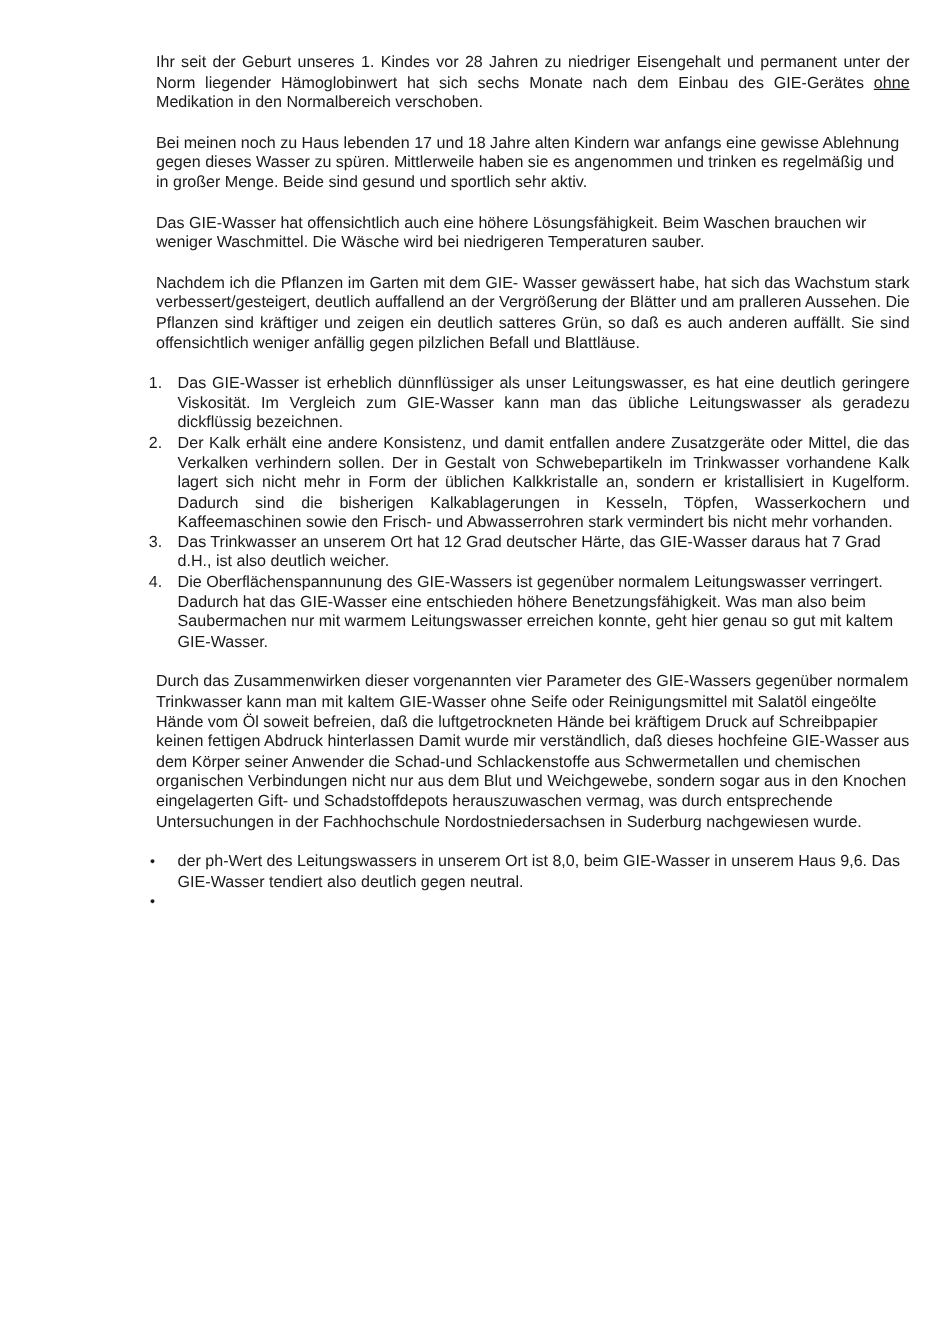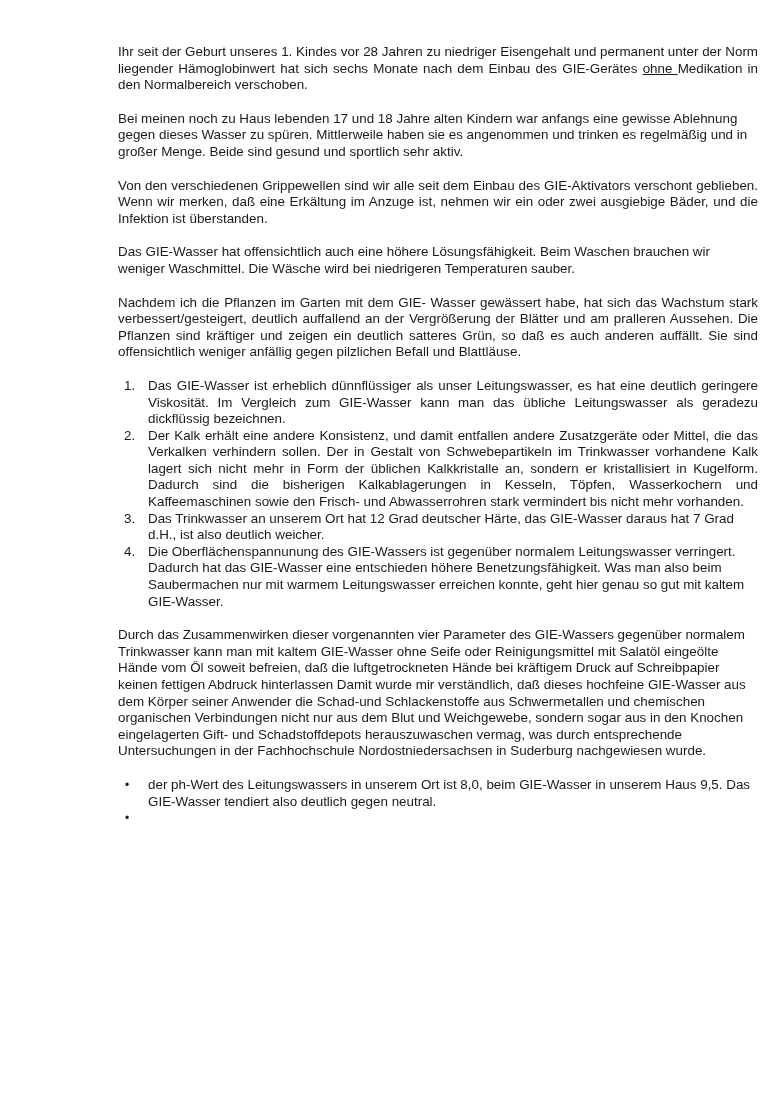--- a/index.html
+++ b/index.html
@@ -6,21 +6,21 @@
   body {
     width: 779px; height: 1101px; overflow: hidden; position: relative;
     font-family: "Liberation Sans", sans-serif;
     color: #1a1a1a;
     font-size: 13.4px;
     line-height: 16.6px;
   }
   .page {
     position: absolute; left: 118px; top: 44px; width: 640px;
   }
-  p { margin: 0 0 17px 0; }
+  p { margin: 0 0 17px 12px; }
   .just { text-align: justify; }
   .u { text-decoration: underline; }
   ol.numlist, ul.bullets {
     list-style: none; margin: 0 0 17px 0; padding: 0;
   }
   ol.numlist li, ul.bullets li {
     position: relative; padding-left: 30px;
   }
   ol.numlist li .marker {
     position: absolute; left: 6px; top: 0;
@@ -30,31 +30,30 @@
   }
 </style>
 </head>
 <body>
 
 <div class="page">
 
   <p class="just"><span>Ihr seit der Geburt unseres 1. Kindes vor 28 Jahren zu niedriger Eisengehalt und permanent unter der Norm liegender Hämoglobinwert hat sich sechs Monate nach dem Einbau des GIE-Gerätes </span><span class="u">ohne </span><span>Medikation in den Normalbereich verschoben.</span></p>
 
   <p>Bei meinen noch zu Haus lebenden 17 und 18 Jahre alten  Kindern  war anfangs eine gewisse Ablehnung gegen dieses Wasser zu spüren. Mittlerweile haben sie es angenommen und trinken es regelmäßig und in großer Menge. Beide sind gesund und sportlich sehr aktiv.</p>
-  <p class="just">Von den verschiedenen Grippewellen sind wir alle seit dem Einbau des GIE-Aktivators verschont geblieben. Wenn wir merken, daß eine Erkältung im Anzuge ist, nehmen wir ein oder zwei ausgiebige Bäder, und die Infektion ist überstanden.</p>
   <p>Das GIE-Wasser  hat offensichtlich auch eine höhere Lösungsfähigkeit. Beim Waschen brauchen wir weniger Waschmittel. Die Wäsche wird bei niedrigeren Temperaturen sauber.</p>
   <p class="just">Nachdem ich die Pflanzen im Garten mit dem GIE- Wasser  gewässert habe, hat sich das Wachstum stark  verbessert/gesteigert, deutlich auffallend an der Vergrößerung der Blätter und am pralleren Aussehen. Die Pflanzen sind kräftiger und zeigen ein deutlich satteres Grün, so daß es auch anderen auffällt. Sie sind offensichtlich weniger anfällig gegen pilzlichen Befall und Blattläuse.</p>
 
   <ol class="numlist">
     <li class="just"><span class="marker">1.</span><span>Das GIE-Wasser ist erheblich dünnflüssiger als unser Leitungswasser, es hat eine deutlich geringere Viskosität. Im Vergleich zum GIE-Wasser kann man das übliche  Leitungswasser als geradezu dickflüssig bezeichnen.</span></li>
     <li class="just"><span class="marker">2.</span><span>Der Kalk erhält eine andere Konsistenz, und damit entfallen andere Zusatzgeräte oder Mittel, die das Verkalken verhindern sollen. Der in Gestalt von Schwebepartikeln im Trinkwasser vorhandene Kalk lagert sich nicht mehr in Form der üblichen Kalkkristalle an, sondern er kristallisiert in Kugelform. Dadurch sind die bisherigen Kalkablagerungen in Kesseln, Töpfen, Wasserkochern und Kaffeemaschinen sowie den Frisch- und Abwasserrohren stark vermindert bis nicht mehr vorhanden.</span></li>
     <li><span class="marker">3.</span><span>Das Trinkwasser an unserem Ort hat 12 Grad deutscher Härte, das GIE-Wasser  daraus hat 7 Grad  d.H., ist also deutlich weicher.</span></li>
     <li><span class="marker">4.</span><span>Die Oberflächenspannunung  des GIE-Wassers ist gegenüber normalem Leitungswasser verringert. Dadurch hat das GIE-Wasser eine entschieden höhere Benetzungsfähigkeit. Was man also beim Saubermachen nur mit warmem Leitungswasser erreichen konnte, geht hier genau so gut mit kaltem GIE-Wasser.</span></li>
   </ol>
 
   <p>Durch das Zusammenwirken dieser vorgenannten vier Parameter des GIE-Wassers gegenüber normalem Trinkwasser kann man mit kaltem GIE-Wasser ohne Seife oder Reinigungsmittel mit Salatöl  eingeölte Hände vom Öl soweit befreien, daß die luftgetrockneten Hände bei kräftigem Druck auf Schreibpapier keinen fettigen Abdruck hinterlassen  Damit wurde mir verständlich, daß dieses hochfeine GIE-Wasser aus dem Körper seiner Anwender die Schad-und  Schlackenstoffe aus Schwermetallen und chemischen organischen Verbindungen nicht nur aus dem Blut und Weichgewebe, sondern sogar aus in den Knochen eingelagerten Gift- und Schadstoffdepots herauszuwaschen vermag, was durch entsprechende Untersuchungen in der Fachhochschule Nordostniedersachsen in Suderburg nachgewiesen wurde.</p>
 
   <ul class="bullets">
-    <li><span class="marker">•</span><span>der ph-Wert des Leitungswassers in unserem Ort ist 8,0, beim GIE-Wasser in unserem Haus 9,5. Das GIE-Wasser tendiert also deutlich gegen neutral.</span></li>
+    <li><span class="marker">•</span><span>der ph-Wert des Leitungswassers in unserem Ort ist 8,0, beim GIE-Wasser in unserem Haus 9,6. Das GIE-Wasser tendiert also deutlich gegen neutral.</span></li>
     <li><span class="marker">•</span></li>
   </ul>
 
 </div>
 
 </body></html>

